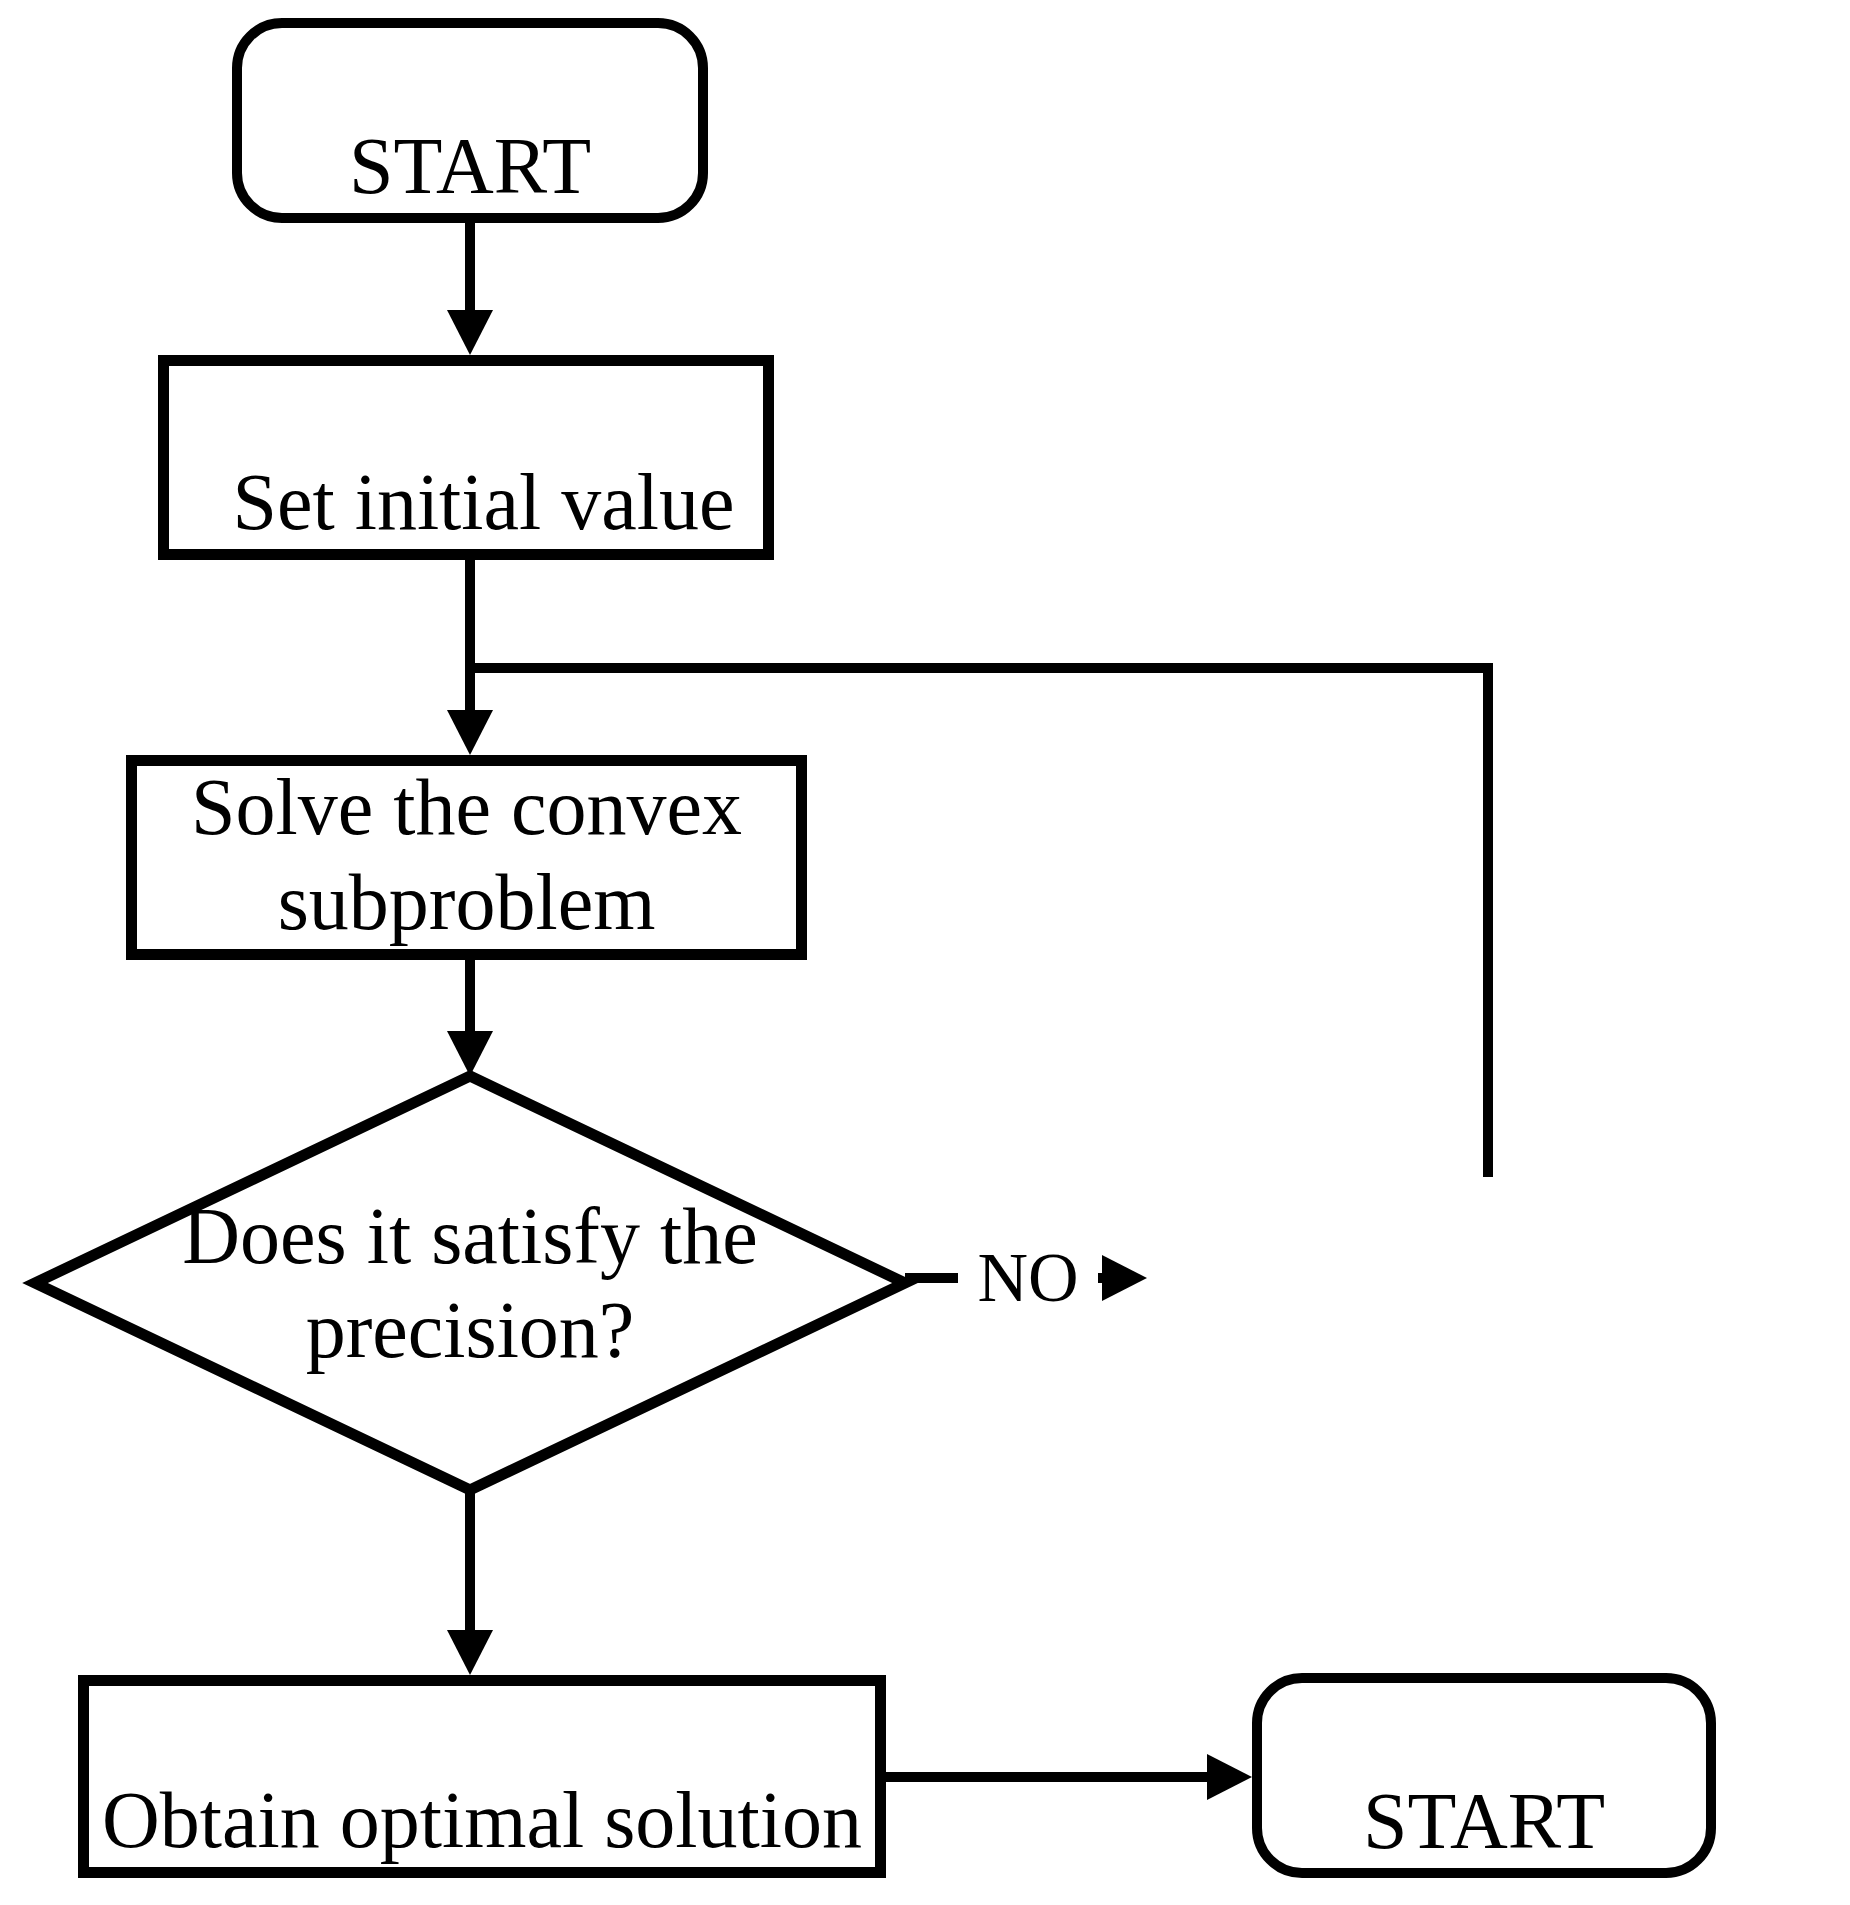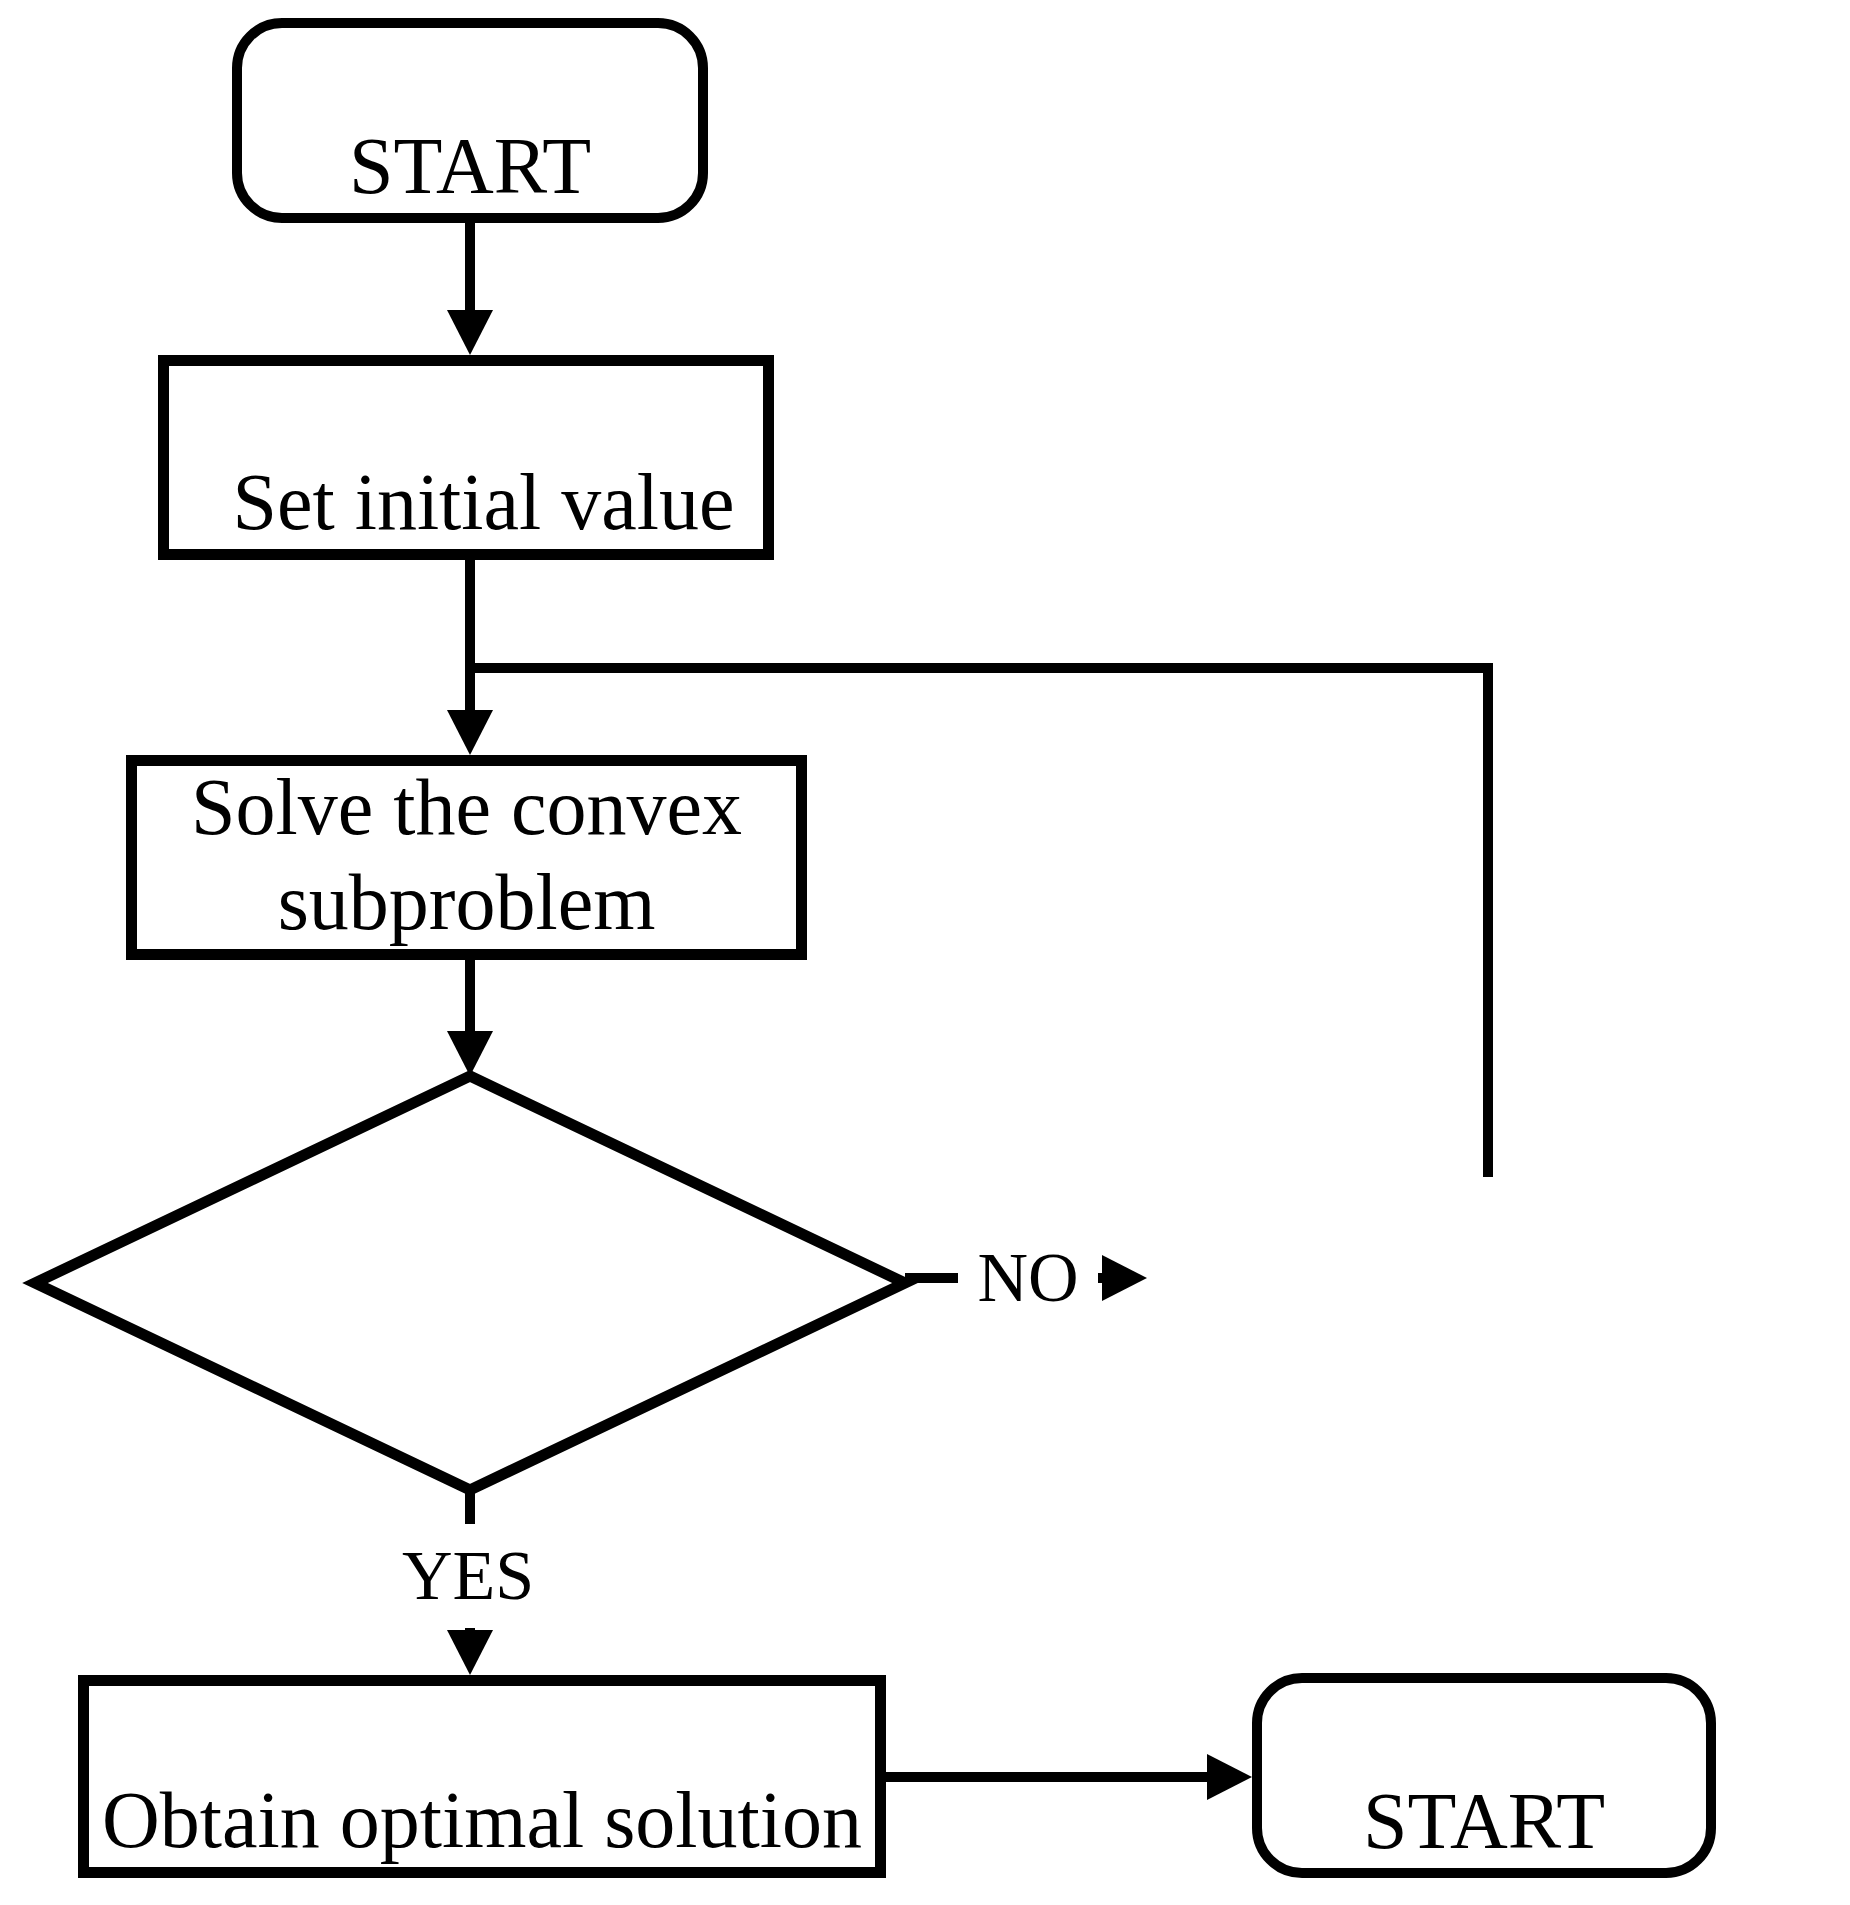--- a/index.html
+++ b/index.html
@@ -71,21 +71,20 @@
 
   <div class="line vline" style="left:465px;top:960px;height:74px;"></div>
   <div class="arrow arrow-down" style="left:447px;top:1031px;"></div>
 
   <div class="line hline" style="left:905px;top:1273px;width:200px;"></div>
   <div class="arrow arrow-right" style="left:1102px;top:1255px;"></div>
   <div class="edge-label" id="no-label">NO</div>
 
   <div class="line vline" style="left:465px;top:1490px;height:145px;"></div>
   <div class="arrow arrow-down" style="left:447px;top:1630px;"></div>
-  <div class="edge-label" id="yes-label">YES</div>
 
   <div class="line hline" style="left:873px;top:1772px;width:337px;"></div>
   <div class="arrow arrow-right" style="left:1207px;top:1754px;"></div>
 
   <div class="node terminator nowrap" id="start-node">
     <span>START</span>
   </div>
 
   <div class="node nowrap" id="set-node">
     <span>Set initial value</span>
@@ -93,20 +92,21 @@
 
   <div class="node" id="solve-node">
     <span>Solve the convex subproblem</span>
   </div>
 
   <div class="diamond-wrap">
     <svg width="870" height="414" viewBox="0 0 870 414">
       <polygon points="435,0 870,207 435,414 0,207" fill="#ffffff" stroke="#000000" stroke-width="11"></polygon>
     </svg>
   </div>
+  <div class="diamond-label">Does it satisfy the precision?</div>
 
 
   <div class="node nowrap" id="obtain-node">
     <span>Obtain optimal solution</span>
   </div>
 
   <div class="node terminator nowrap" id="stop-node">
     <span>START</span>
   </div>
 

